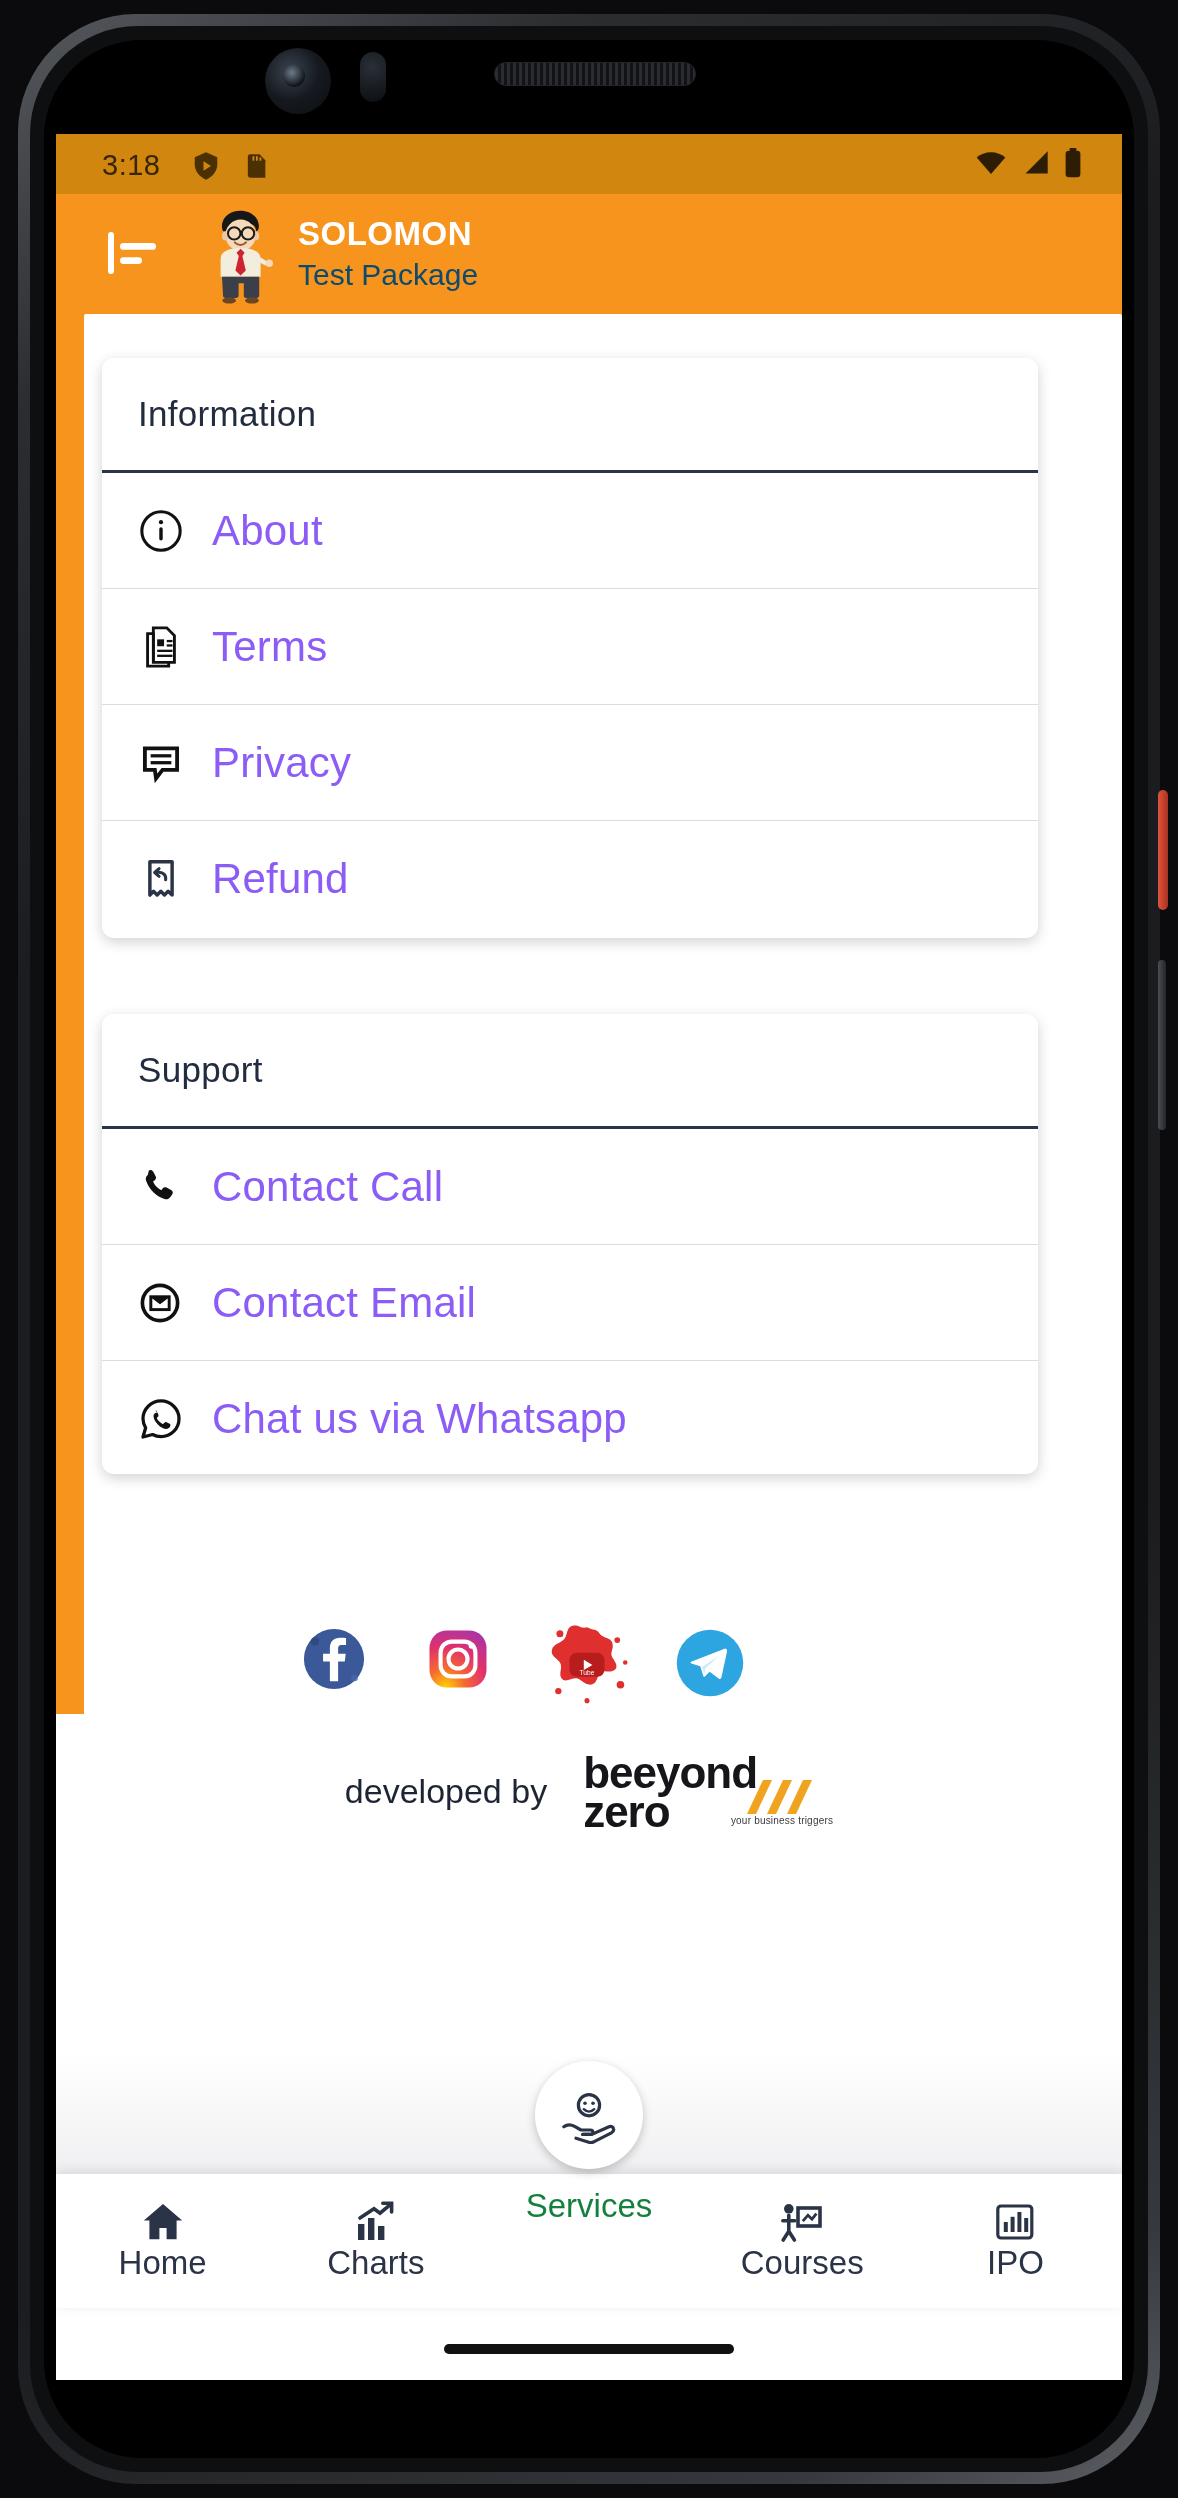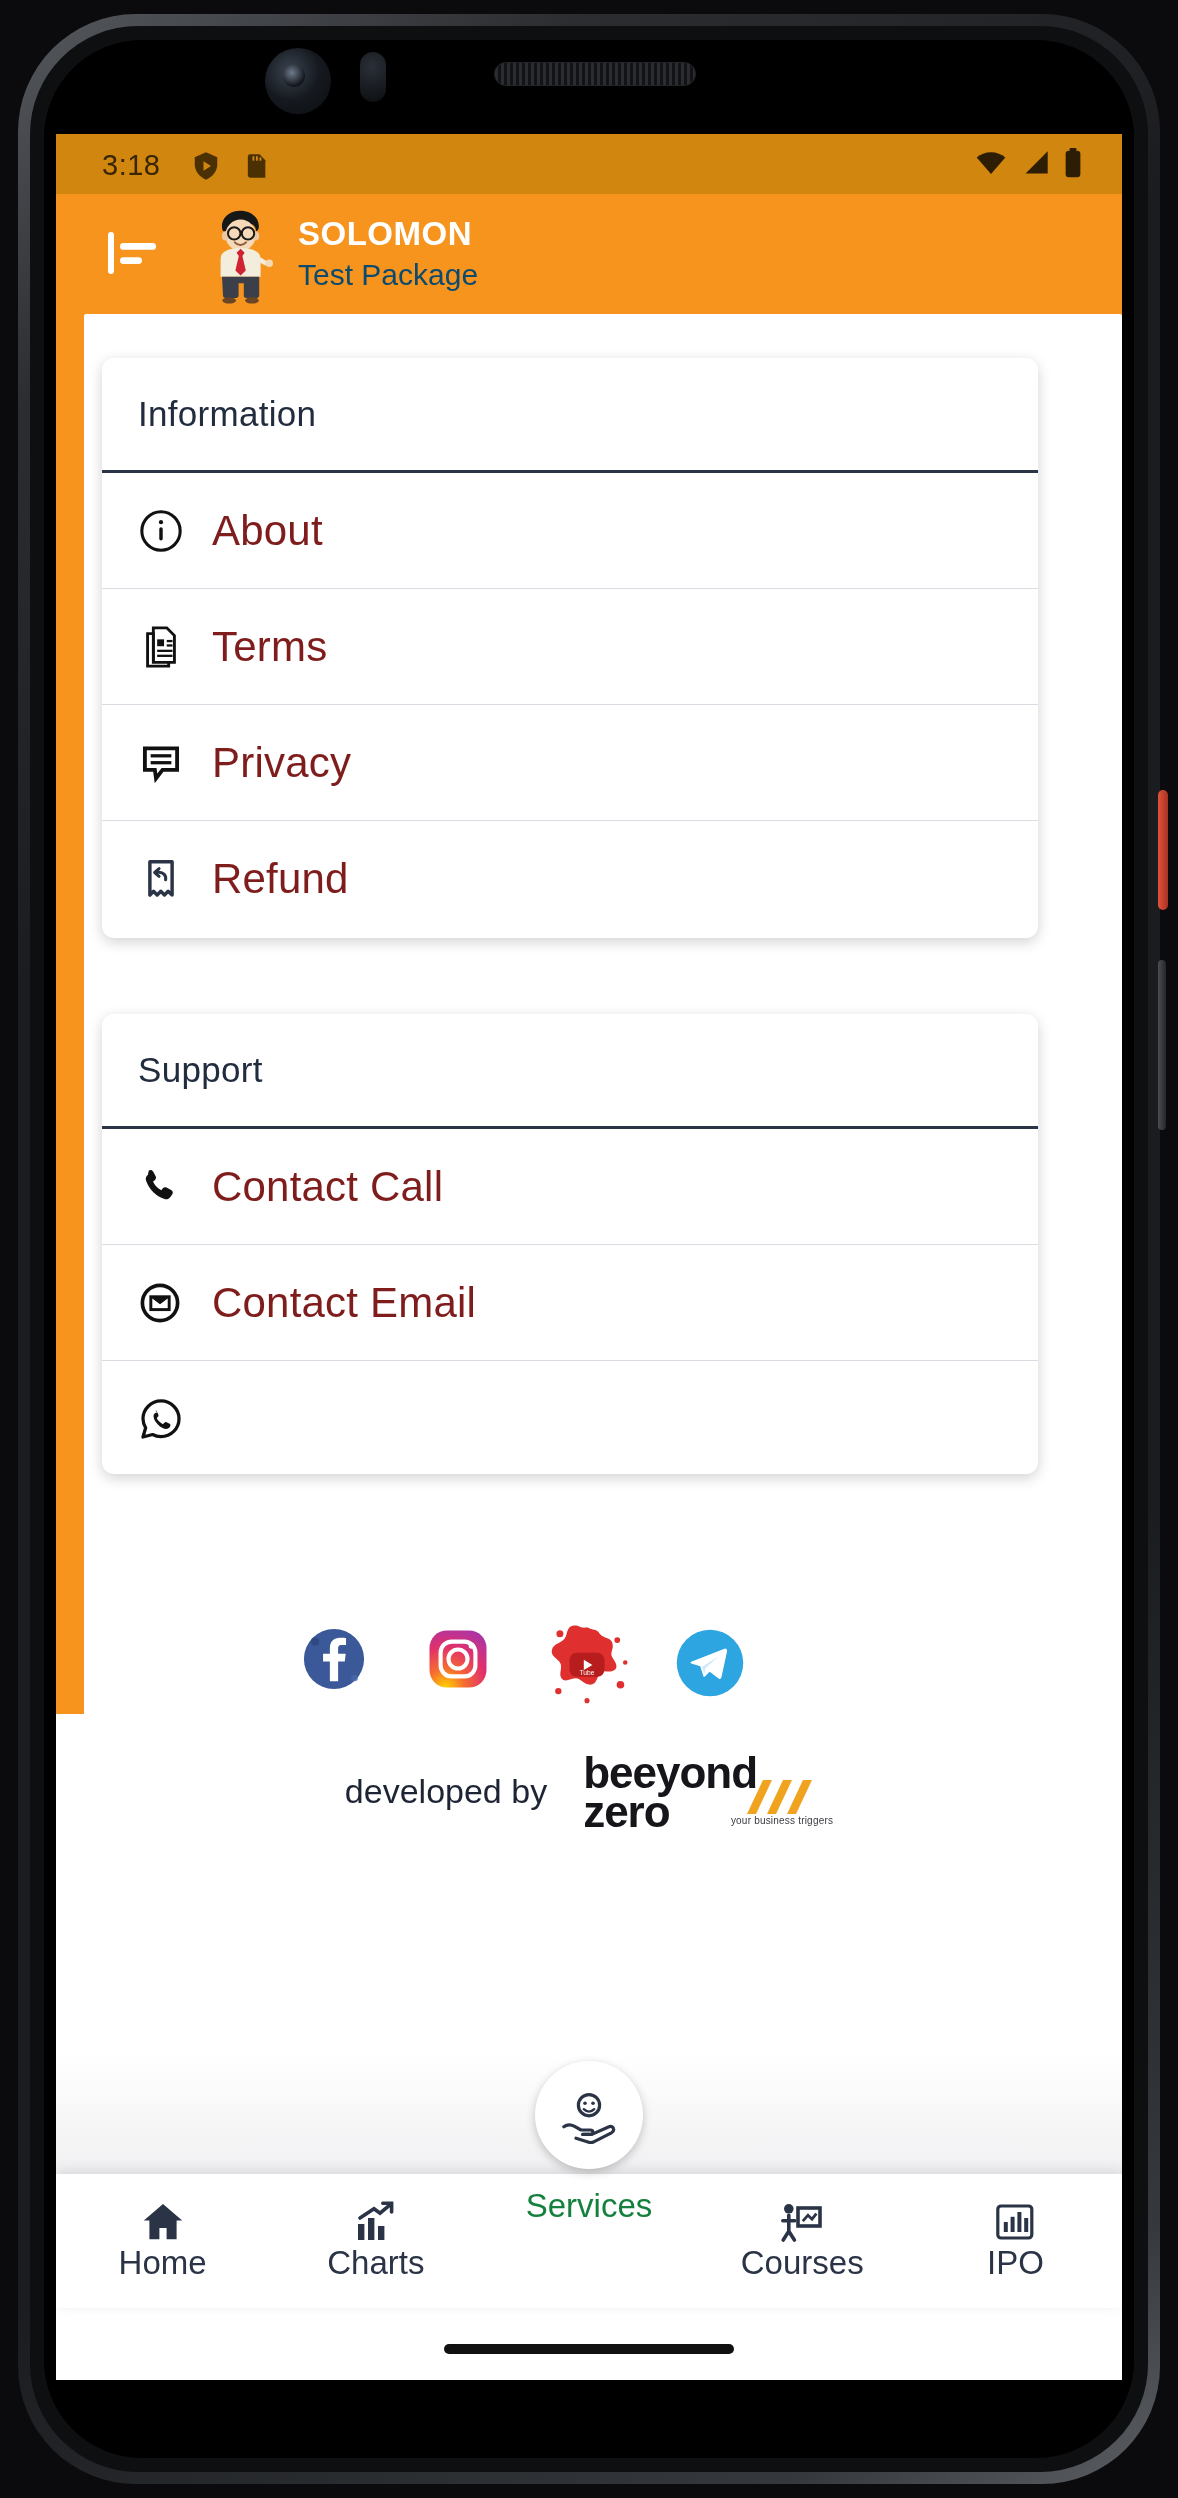--- a/index.html
+++ b/index.html
@@ -51,21 +51,21 @@
   .white-sheet-bottom{position:absolute;left:0;top:1580px;width:100%;height:666px;background:#fff;}
 
   
   .card{position:absolute;background:#fff;border-radius:12px;
     box-shadow:0 4px 14px rgba(0,0,0,.18);}
   .card-head{height:112px;display:flex;align-items:center;padding-left:36px;border-bottom:3px solid #2b3446;}
   .card-head span{font-size:35px;color:#222c3f;letter-spacing:.3px;}
   .row{height:115px;display:flex;align-items:center;padding-left:36px;border-bottom:1px solid #d9dde3;}
   .row:last-child{border-bottom:none;text-align:center;}
   .row-icon{width:62px;display:flex;align-items:center;justify-content:flex-start;}
-  .row-label{font-size:42px;color:#7f1d1d;margin-left:12px;letter-spacing:.2px;}
+  .row-label{font-size:42px;color:#8b5cf6;margin-left:12px;letter-spacing:.2px;}
 
   #card-information{left:46px;top:224px;width:936px;height:580px;}
   #card-support{left:46px;top:880px;width:936px;height:460px;}
 
   
   .social-row{position:absolute;left:240px;top:1470px;width:560px;height:110px;display:flex;align-items:center;gap:48px;}
   .social{width:76px;height:76px;position:relative;}
 
   
   .devby{position:absolute;left:0;top:1620px;width:100%;display:flex;align-items:center;justify-content:center;gap:36px;}
@@ -277,20 +277,21 @@
         <span class="row-label">Contact Email</span>
       </div>
 
       <div class="row">
         <span class="row-icon">
           <svg width="46" height="46" viewBox="0 0 24 24">
             <path d="M12 2.6c5.2 0 9.4 4.2 9.4 9.3 0 5.2-4.2 9.3-9.4 9.3-1.6 0-3.1-.4-4.4-1.1l-5 1.3 1.4-4.8a9.1 9.1 0 0 1-1.4-4.7c0-5.1 4.2-9.3 9.4-9.3z" fill="none" stroke="#111" stroke-width="1.7" stroke-linejoin="round"></path>
             <path d="M9.1 7.6c.3 0 .6 0 .8.5l.8 1.9c.1.3 0 .5-.2.7l-.5.5c-.2.2-.2.4-.1.6.6 1.2 1.6 2.2 2.9 2.8.2.1.4 0 .6-.2l.5-.6c.2-.2.4-.3.7-.2l1.9.9c.4.2.4.5.4.8 0 1-1 1.9-2 1.9-2.9 0-6.8-3.9-6.8-6.8 0-1 .9-1.8 2-1.8z" fill="#111"></path>
           </svg>
         </span>
+        <span class="row-label">Chat us via Whatsapp</span>
       </div>
     </div>
 
     <div class="social-row">
       <span class="social">
         <svg width="76" height="76" viewBox="0 0 48 48">
           <circle cx="24" cy="24" r="19" fill="#3b5998"></circle>
           <path d="M26.6 38V25.6h4.2l.6-4.9h-4.8v-3.1c0-1.4.4-2.4 2.4-2.4h2.6v-4.4c-.5-.1-2-.2-3.8-.2-3.8 0-6.4 2.3-6.4 6.5v3.6h-4.3v4.9h4.3V38z" fill="#fff"></path>
           <circle cx="12" cy="13" r="2.6" fill="#2f477d" opacity=".85"></circle>
           <circle cx="37" cy="36" r="2.1" fill="#4a68ad" opacity=".8"></circle>

